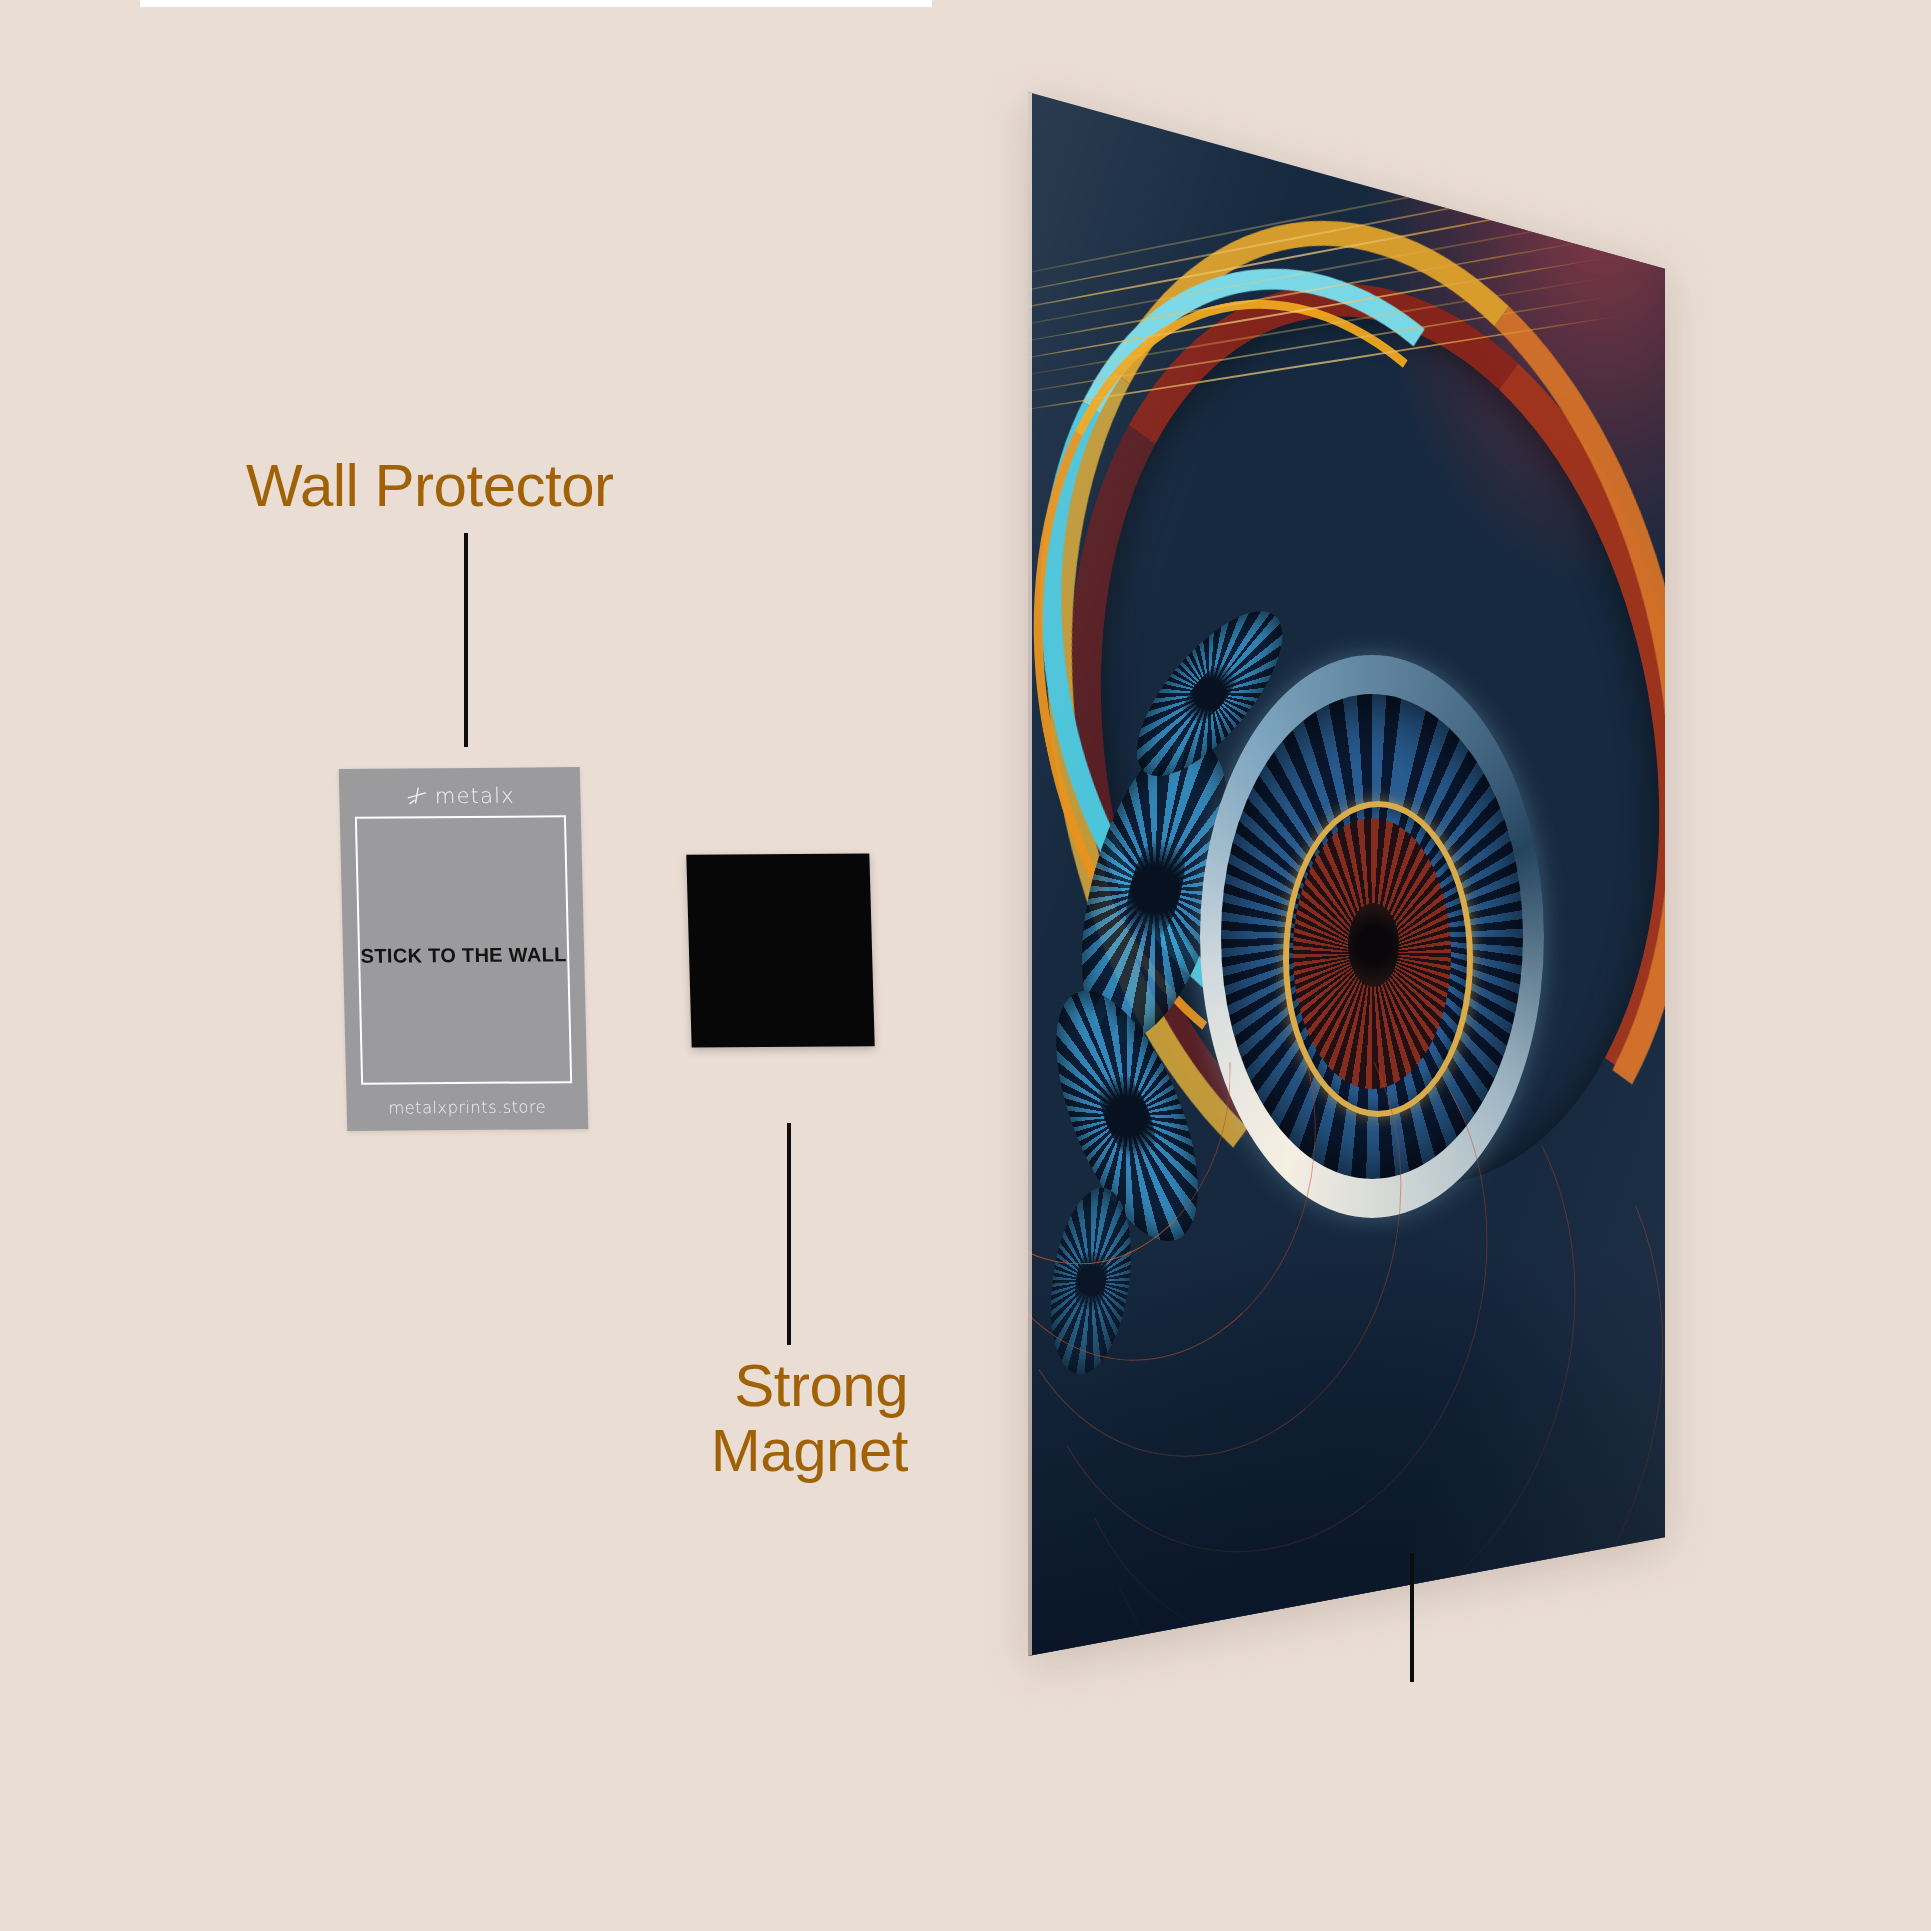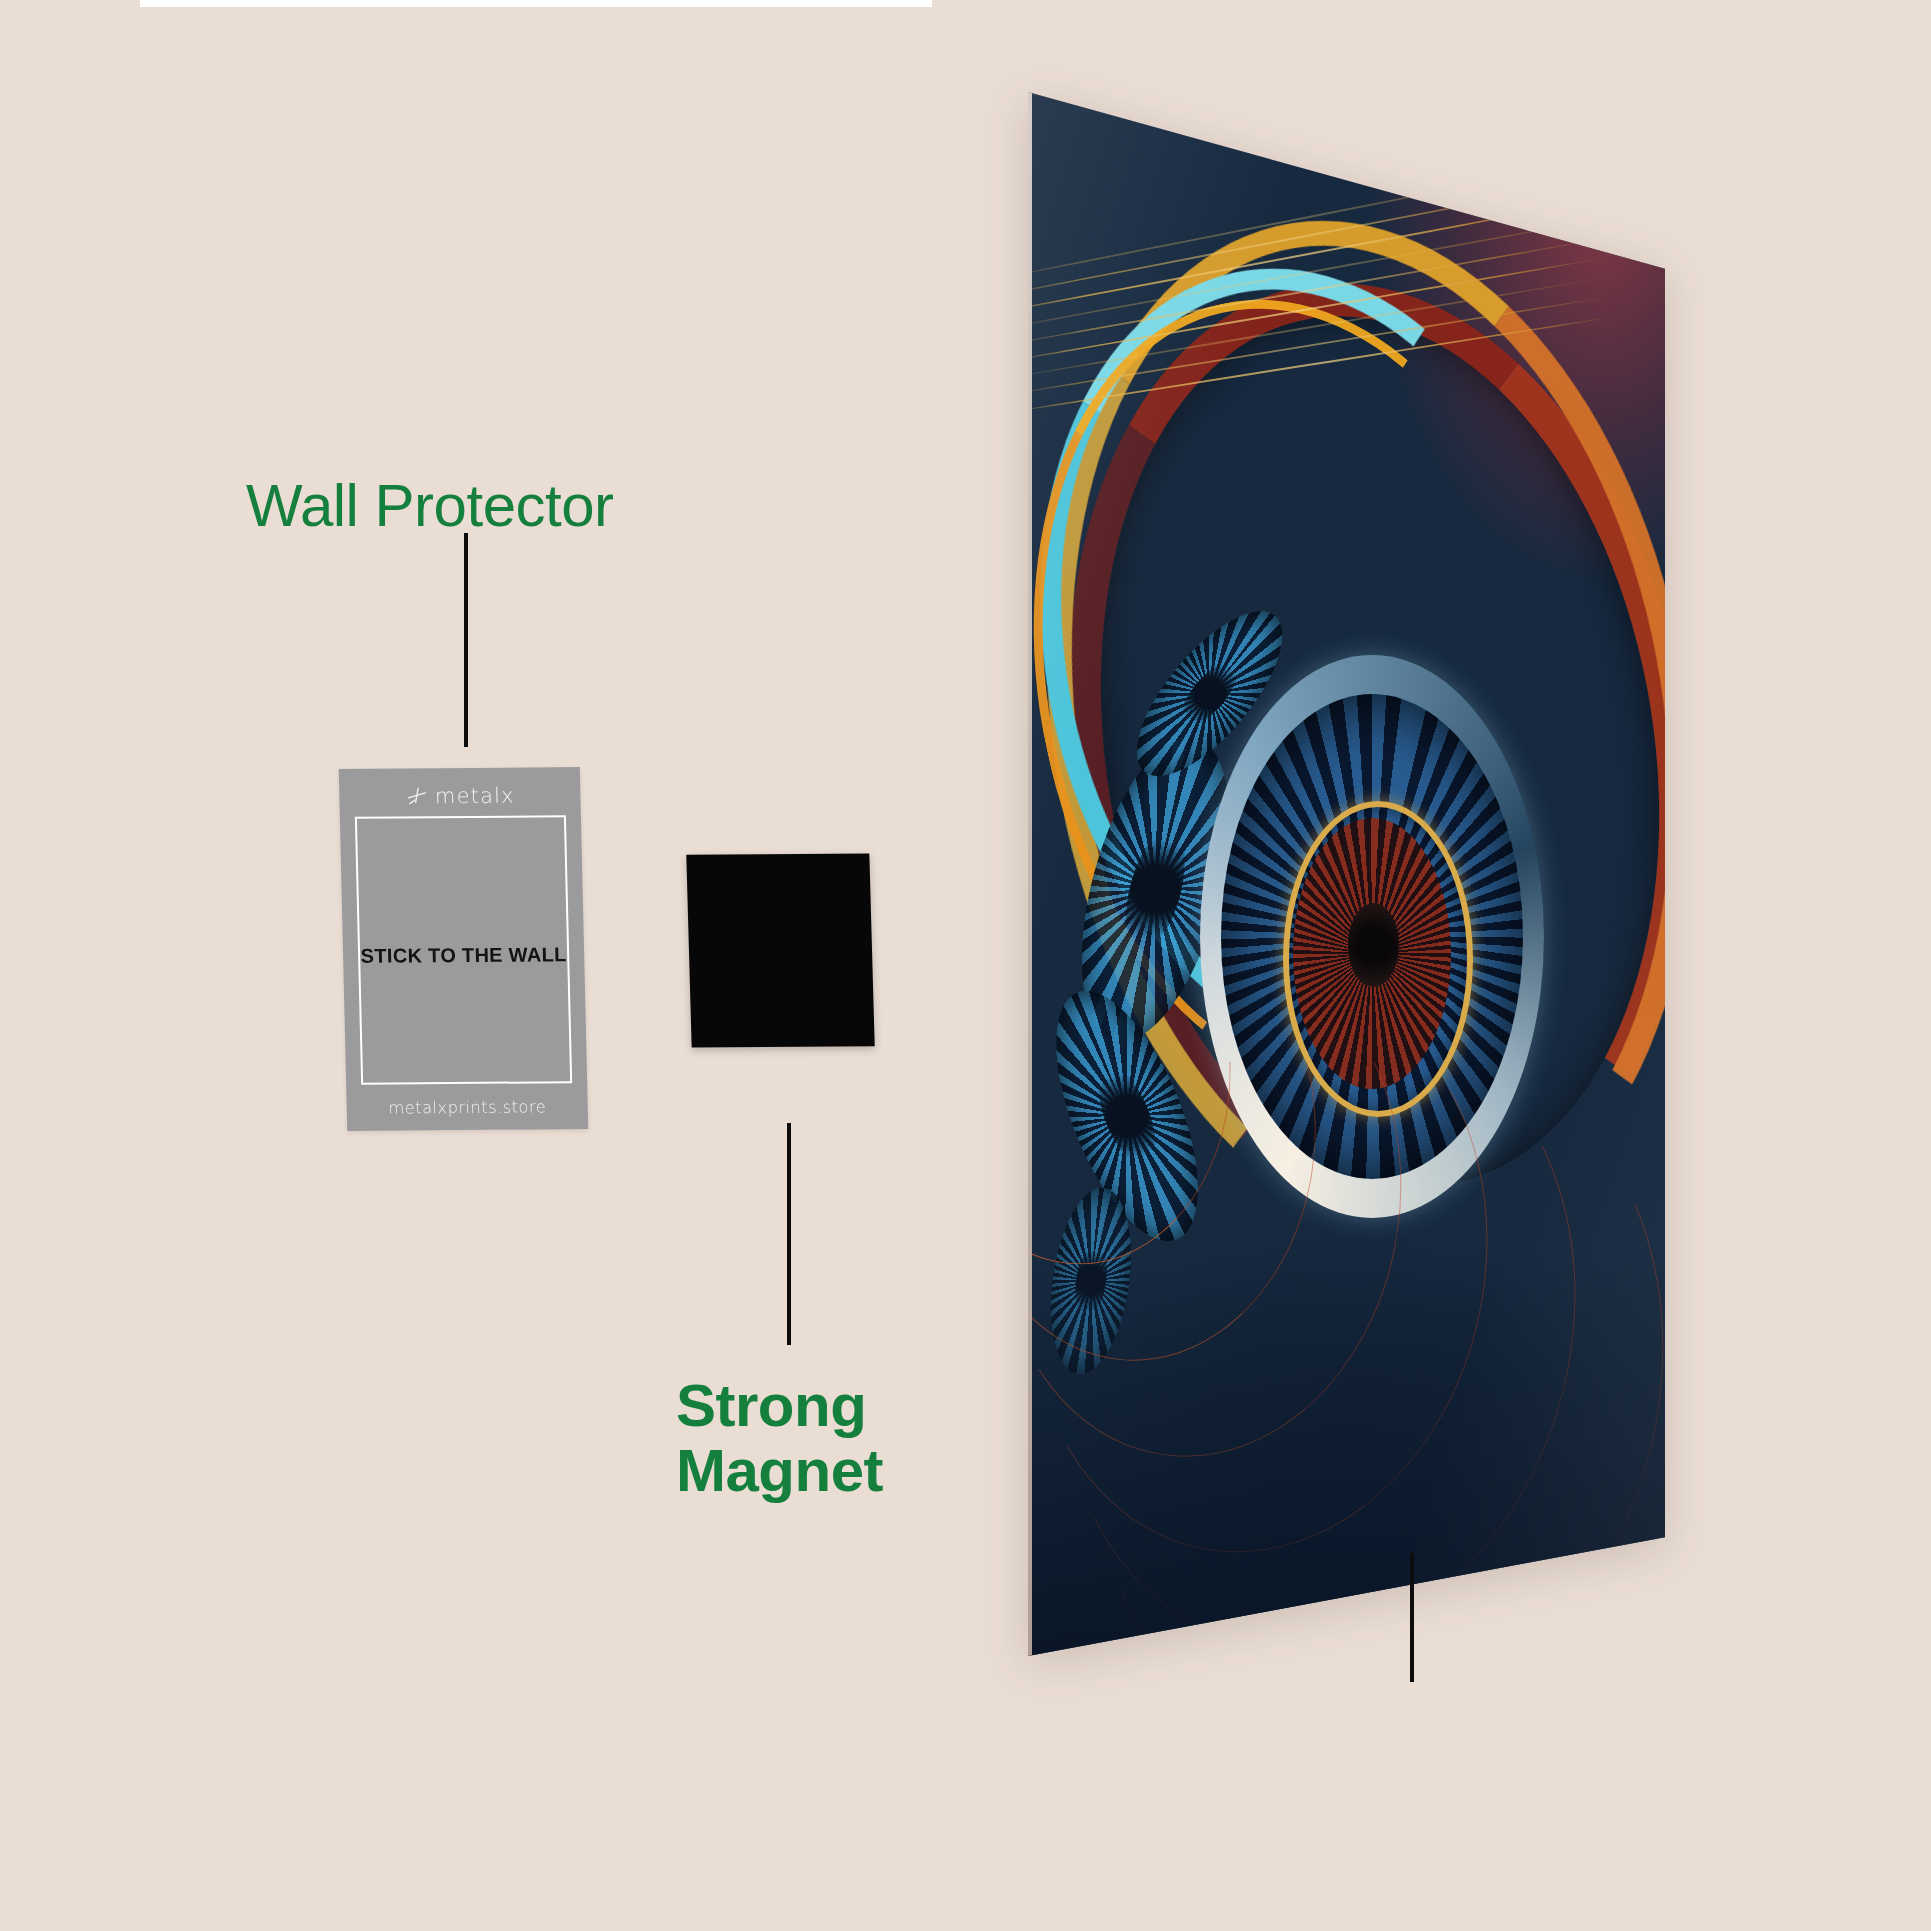--- a/index.html
+++ b/index.html
@@ -11,25 +11,25 @@
   .stage{position:absolute;inset:0;background:#EADDD4;}
 
   
   .top-strip{
     position:absolute;left:140px;top:0;width:792px;height:6.8px;
     background:#FFFFFF;
   }
 
   
   .label{
-    position:absolute;color:#15803d;font-weight:400;
-    letter-spacing:-0.5px;line-height:1.08;white-space:pre-line;margin-top:20px;
+    position:absolute;color:#a16207;font-weight:400;
+    letter-spacing:-0.5px;line-height:1.08;white-space:pre-line;
   }
   #label-wall{left:246px;top:454px;font-size:60px;}
-  #label-magnet{left:676px;top:1354px;font-size:60px;text-align:left;width:232px;font-weight:bold;}
+  #label-magnet{left:676px;top:1354px;font-size:60px;text-align:right;width:232px;}
   #label-poster{left:1202px;top:1685px;font-size:60px;}
 
   
   .leader{position:absolute;background:#0d0d0d;width:3.9px;}
   #leader-wall{left:464px;top:533px;height:214px;}
   #leader-magnet{left:787px;top:1123px;height:222px;}
   #leader-poster{left:1410px;top:1553px;height:129px;}
 
   
   .protector{

